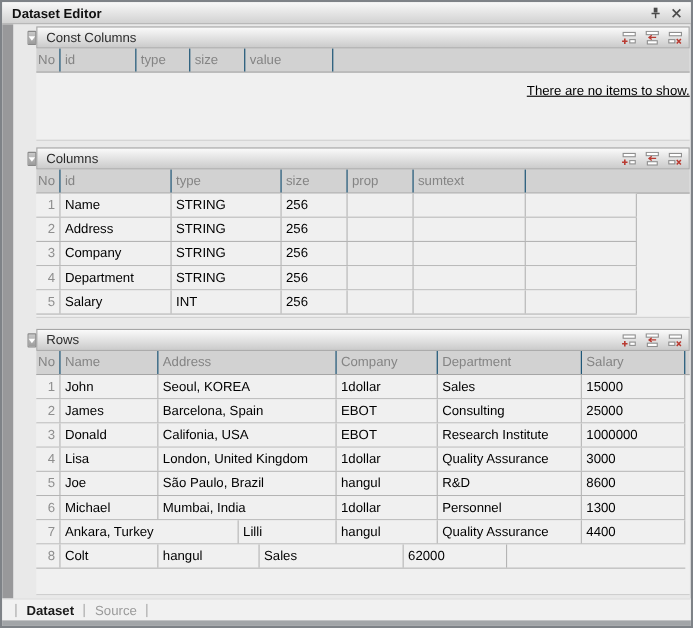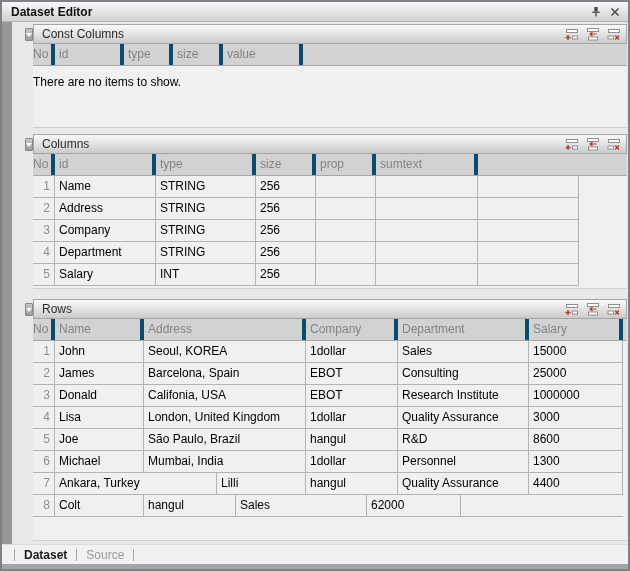--- a/index.html
+++ b/index.html
@@ -58,40 +58,40 @@
   .sec-tools { display: flex; align-items: center; gap: 5px; padding-right: 2px; }
   .tool-btn { width: 16px; height: 14px; display:flex; align-items:center; justify-content:center; background:transparent; border:none; padding:0; }
 
   .sec-body { background: #f0f0f0; border-bottom: 1px solid #cfcfcf; }
   .section-const .sec-body { height: 84px; }
   .section-columns .sec-body { padding-bottom: 2px; }
 
   
   .thead { display: flex; height: 22px; background: #d2d2d2; border-bottom: 1px solid #a6a6a6; }
   .th {
-    border-right: 4px solid #0c4a6e;
+    border-right: 1px solid #0c4a6e;
     font-size: 12px; color: #848484;
     line-height: 21px; padding-left: 4px;
     white-space: nowrap; overflow: hidden;
     flex: 0 0 auto;
   }
   .th.no { text-align: right; padding: 0 4px 0 0; }
   .th.fill { flex: 1 1 auto; border-right: none; }
   .tbody { width: fit-content; }
   .trow { display: flex; height: 22px; border-bottom: 1px solid #b4b4b4; background: #f0f0f0; }
   .td {
     border-right: 1px solid #b4b4b4;
     font-size: 12px; color: #000;
     line-height: 21px; padding-left: 4px;
     white-space: nowrap; overflow: hidden;
     flex: 0 0 auto;
   }
   .td.no { color: #8e8e8e; text-align: right; padding: 0 4px 0 0; }
 
-  .empty-msg { text-align: left; font-size: 12px; color: #000; padding-top: 9px; }
+  .empty-msg { text-align: right; font-size: 12px; color: #000; padding-top: 9px; text-decoration: underline; }
 
   
   .tabbar {
     flex: 0 0 20px;
     background: #f1f1f1;
     border-top: 1px solid #dcdcdc;
     display: flex; align-items: center;
     padding-left: 12px;
   }
   .tabsep { width: 1px; height: 12px; background: #a5a5a5; flex:0 0 1px; }

